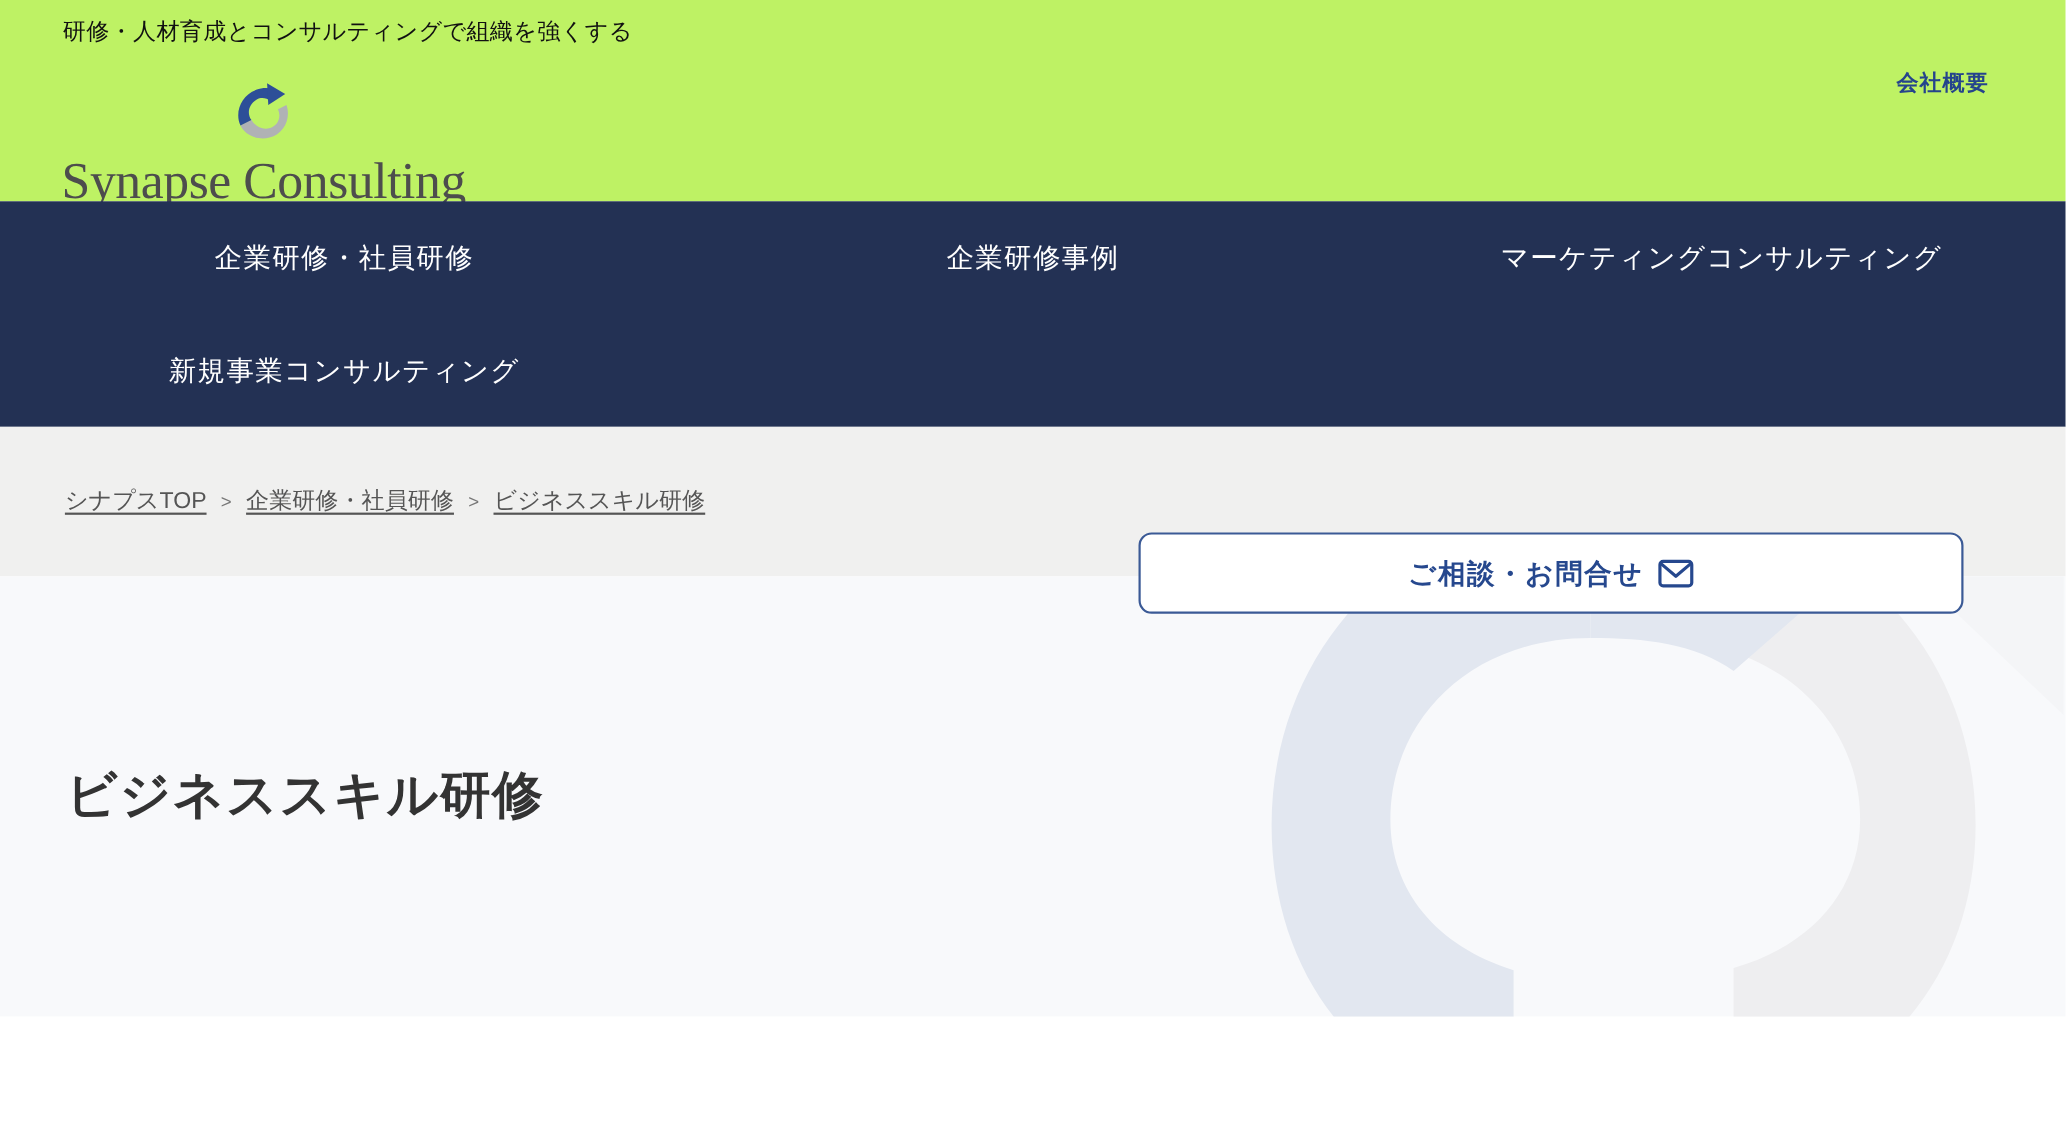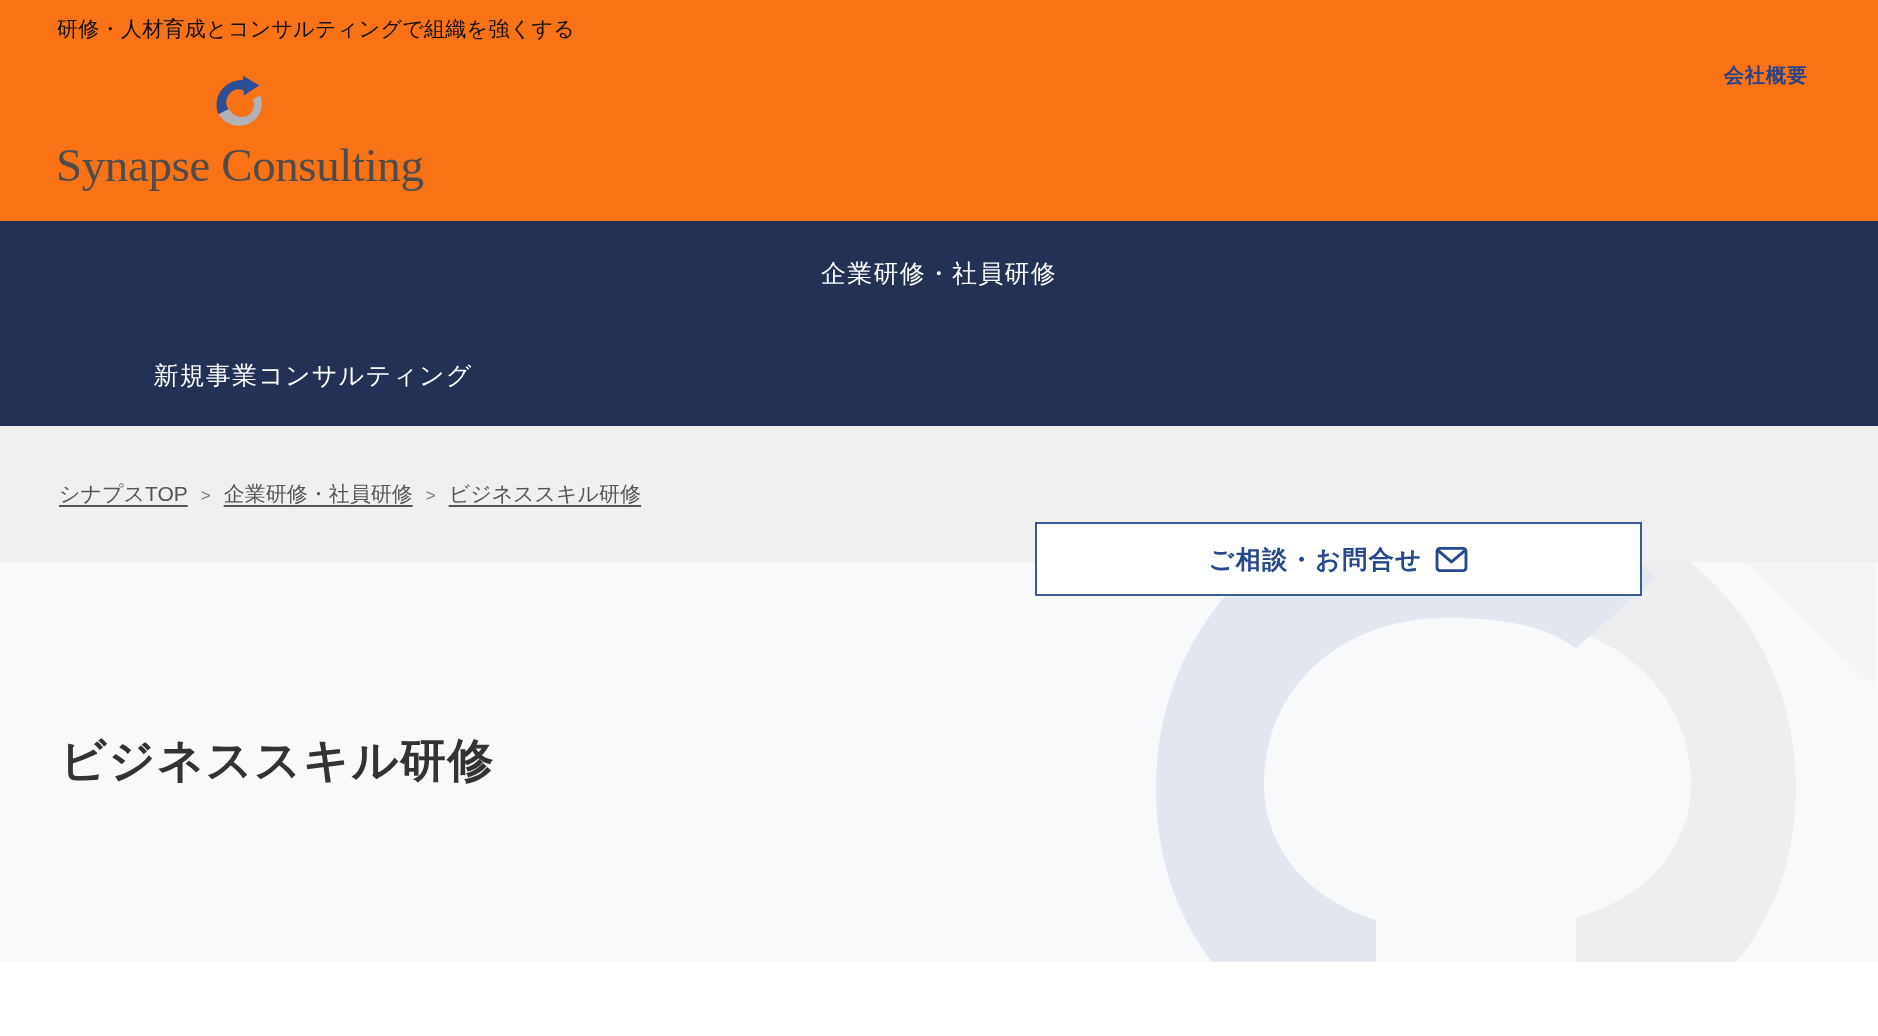--- a/index.html
+++ b/index.html
@@ -17,22 +17,22 @@
     position: relative;
     width: 1878px;
     height: 1036px;
     overflow: hidden;
     background: #ffffff;
   }
 
   
   .site-header {
     position: relative;
-    height: 221px;
-    background: #f97316;
+    height: 183px;
+    background: #bef264;
   }
 
   .tagline {
     position: absolute;
     left: 57px;
     top: 14px;
     font-size: 21px;
     line-height: 30px;
     color: #111111;
     letter-spacing: 0.3px;
@@ -112,25 +112,25 @@
     letter-spacing: 1.2px;
     white-space: nowrap;
   }
 
   .nav-cell-spacer { flex: 1 1 33.3333%; }
 
   .contact-btn {
     position: absolute;
     left: 1035px;
     top: 301px;
-    width: 607px;
+    width: 750px;
     height: 74px;
     background: #ffffff;
     border: 2px solid #3b5a96;
-    border-radius: 0;
+    border-radius: 12px;
     display: flex;
     align-items: center;
     justify-content: center;
     gap: 13px;
     text-decoration: none;
     z-index: 5;
   }
 
   .contact-btn-label {
     font-size: 25px;
@@ -234,20 +234,26 @@
     </a>
 
     <a class="header-link" href="#">会社概要</a>
   </header>
 
   <nav class="navbar">
 
     <div class="nav-row nav-row-primary">
       <div class="nav-cell">
         <a class="nav-link" href="#">企業研修・社員研修</a>
+      </div>
+      <div class="nav-cell">
+        <a class="nav-link" href="#">企業研修事例</a>
+      </div>
+      <div class="nav-cell">
+        <a class="nav-link" href="#">マーケティングコンサルティング</a>
       </div>
     </div>
 
     <div class="nav-row nav-row-secondary">
       <div class="nav-cell">
         <a class="nav-link" href="#">新規事業コンサルティング</a>
       </div>
       <div class="nav-cell-spacer"></div>
       <div class="nav-cell-spacer"></div>
     </div>

